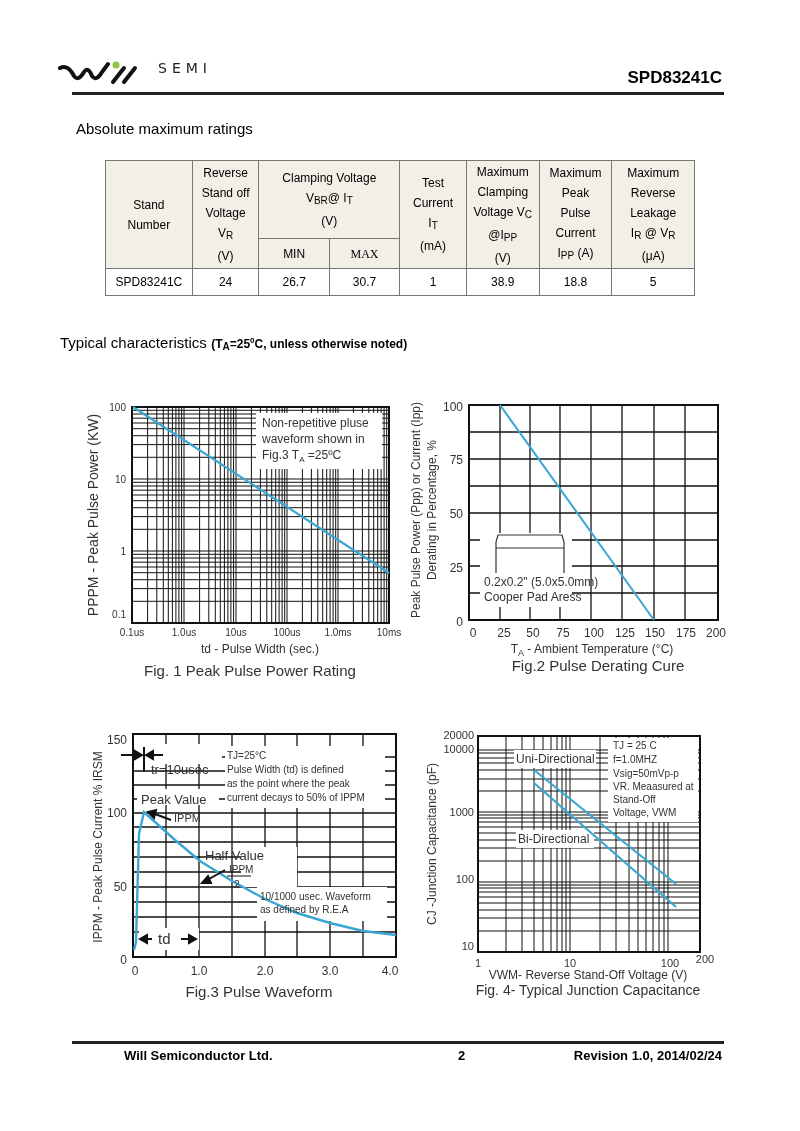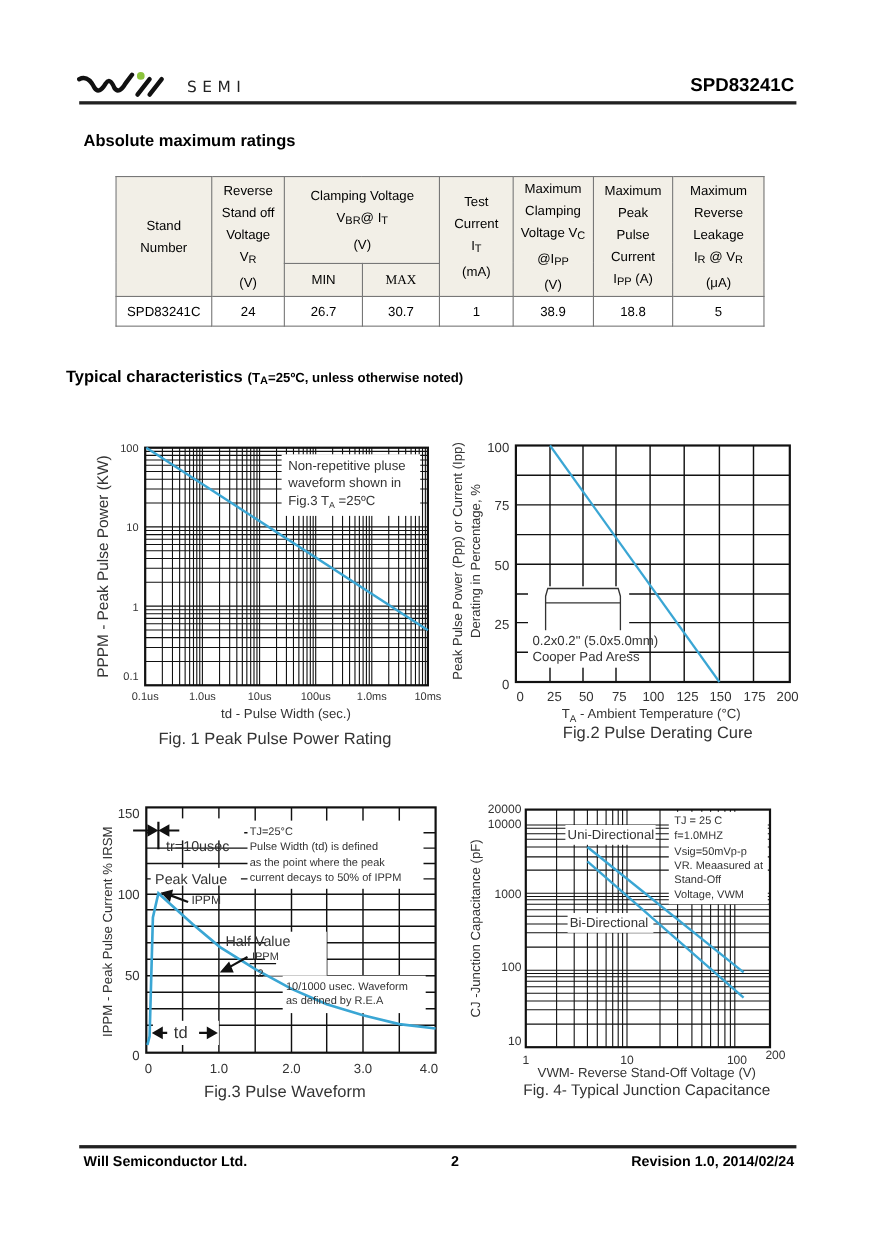--- a/index.html
+++ b/index.html
@@ -1,29 +1,29 @@
 <!DOCTYPE html>
 <html><head>
 <meta charset="utf-8">
 <style>
   html,body{margin:0;padding:0;background:#fff;}
   body{width:800px;height:1131px;position:relative;font-family:"Liberation Sans",sans-serif;color:#000;overflow:hidden;}
   .abs{position:absolute;}
-  .logo{left:70px;top:60px;height:30px;display:flex;align-items:flex-end;}
+  .logo{left:58px;top:60px;height:30px;display:flex;align-items:flex-start;}
   .logo-semi{font-size:14px;letter-spacing:5px;margin-left:8px;margin-bottom:2px;color:#222;font-family:"DejaVu Sans",sans-serif;}
   .part-title{right:78px;top:68px;font-weight:bold;font-size:17px;}
   .hr-top{left:72px;top:92px;width:652px;height:3px;background:#222;}
-  .h2{font-weight:bold;font-size:15px;}
+  .h2{font-weight:normal;font-size:15px;}
   table.spec{border-collapse:collapse;position:absolute;left:105px;top:160px;width:590px;font-size:12px;}
   table.spec td{border:1px solid #777;text-align:center;vertical-align:middle;line-height:20px;padding:0 2px;}
   table.spec .hd{background:#f2efe7;}
   sub.s{font-size:10px;vertical-align:-2px;}
   svg text{font-family:"Liberation Sans",sans-serif;}
   .footer-hr{left:72px;top:1041px;width:652px;height:3px;background:#222;}
-  .foot{top:1048px;font-weight:bold;font-size:13px;}
+  .foot{top:1048px;font-weight:bold;font-size:13px;margin-left:48px;}
 </style>
 </head>
 <body>
 
 <div class="abs logo">
   <svg width="92" height="26" viewBox="0 0 92 26">
     <path d="M2 8 Q10 4 16 16 Q20 22 26 12 Q30 6 34 16 Q38 22 44 12 L50 4" fill="none" stroke="#111" stroke-width="4" stroke-linecap="round"></path>
     <line x1="55" y1="22" x2="66" y2="8" stroke="#111" stroke-width="4" stroke-linecap="round"></line>
     <line x1="66" y1="22" x2="77" y2="8" stroke="#111" stroke-width="4" stroke-linecap="round"></line>
     <circle cx="58" cy="5" r="3.5" fill="#8cc43c"></circle>

